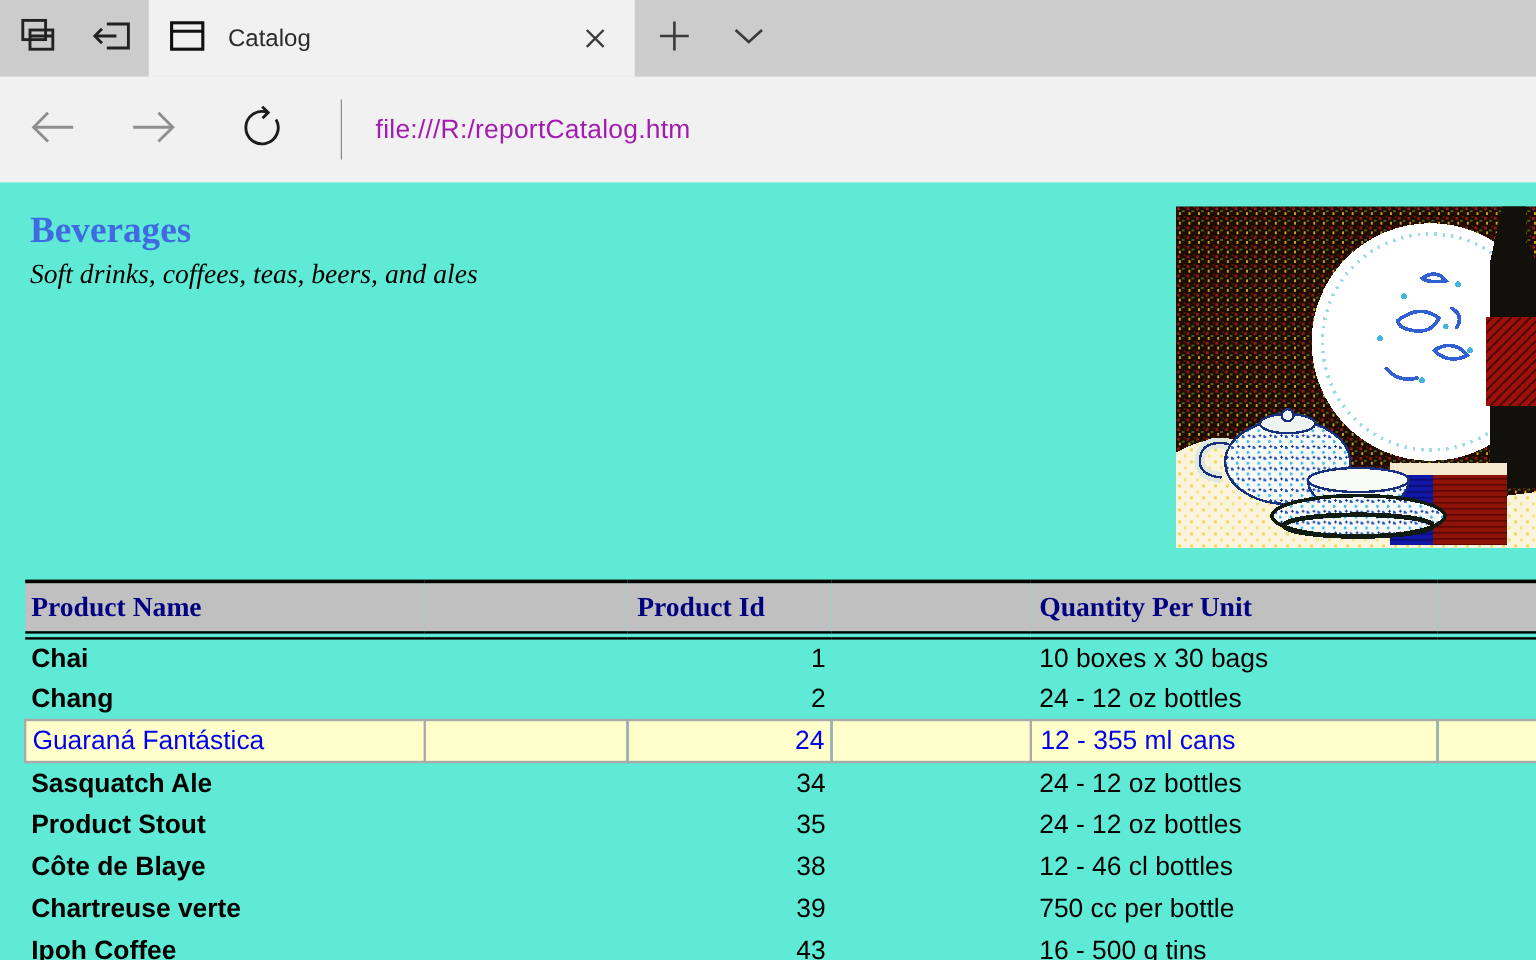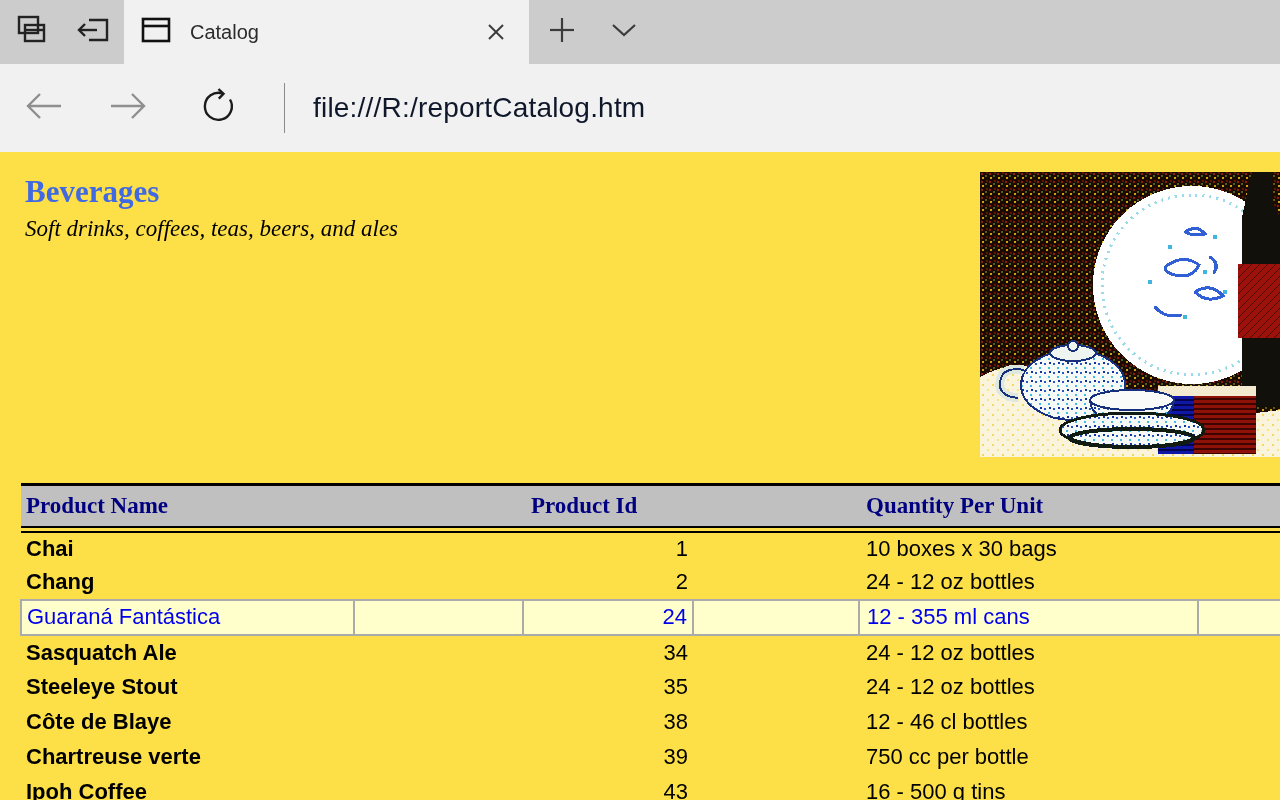--- a/index.html
+++ b/index.html
@@ -16,24 +16,24 @@
   .newtab-btn { width:66px; display:flex; align-items:center; justify-content:center; cursor:pointer; }
   .chevron-btn { width:58px; display:flex; align-items:center; justify-content:center; cursor:pointer; }
 
   
   .navbar { height:88px; background:#f1f1f1; display:flex; align-items:center; }
   .nav-btn { width:56px; height:56px; display:flex; align-items:center; justify-content:center; cursor:pointer; }
   .nav-back { margin-left:16px; }
   .nav-fwd  { margin-left:28px; }
   .nav-refresh { margin-left:34px; }
   .nav-divider { width:1px; height:50px; background:#8a8a8a; margin-left:38px; }
-  .nav-url { margin-left:28px; font-size:28px; color:#0f172a; letter-spacing:.2px; cursor:text; }
+  .nav-url { margin-left:28px; font-size:22px; color:#a21caf; letter-spacing:.2px; cursor:text; }
 
   
-  .content { position:relative; height:648px; background:#fde047; overflow:hidden; }
+  .content { position:relative; height:648px; background:#5eead4; overflow:hidden; }
   .category { position:absolute; left:25px; top:22px; }
   .category h1 { font-family:"Liberation Serif", serif; font-weight:bold;
                  font-size:31px; color:#4169E1; line-height:36px; }
   .category p  { font-family:"Liberation Serif", serif; font-style:italic;
                  font-size:23px; color:#000; margin-top:6px;text-align:center; }
   .cat-photo { position:absolute; left:980px; top:20px; width:300px; height:285px; }
 
   
   table.products { position:absolute; left:20px; top:331px; width:1260px;
                    border-collapse:collapse; table-layout:fixed; }
@@ -266,21 +266,21 @@
     </tr>
         <tr>
       <td class="c-name">Sasquatch Ale</td>
       <td class="c-sp"></td>
       <td class="c-id">34</td>
       <td class="c-sp"></td>
       <td class="c-qty">24 - 12 oz bottles</td>
       <td class="c-sp"></td>
     </tr>
         <tr>
-      <td class="c-name">Steeleye Stout</td>
+      <td class="c-name">Product Stout</td>
       <td class="c-sp"></td>
       <td class="c-id">35</td>
       <td class="c-sp"></td>
       <td class="c-qty">24 - 12 oz bottles</td>
       <td class="c-sp"></td>
     </tr>
         <tr>
       <td class="c-name">Côte de Blaye</td>
       <td class="c-sp"></td>
       <td class="c-id">38</td>

